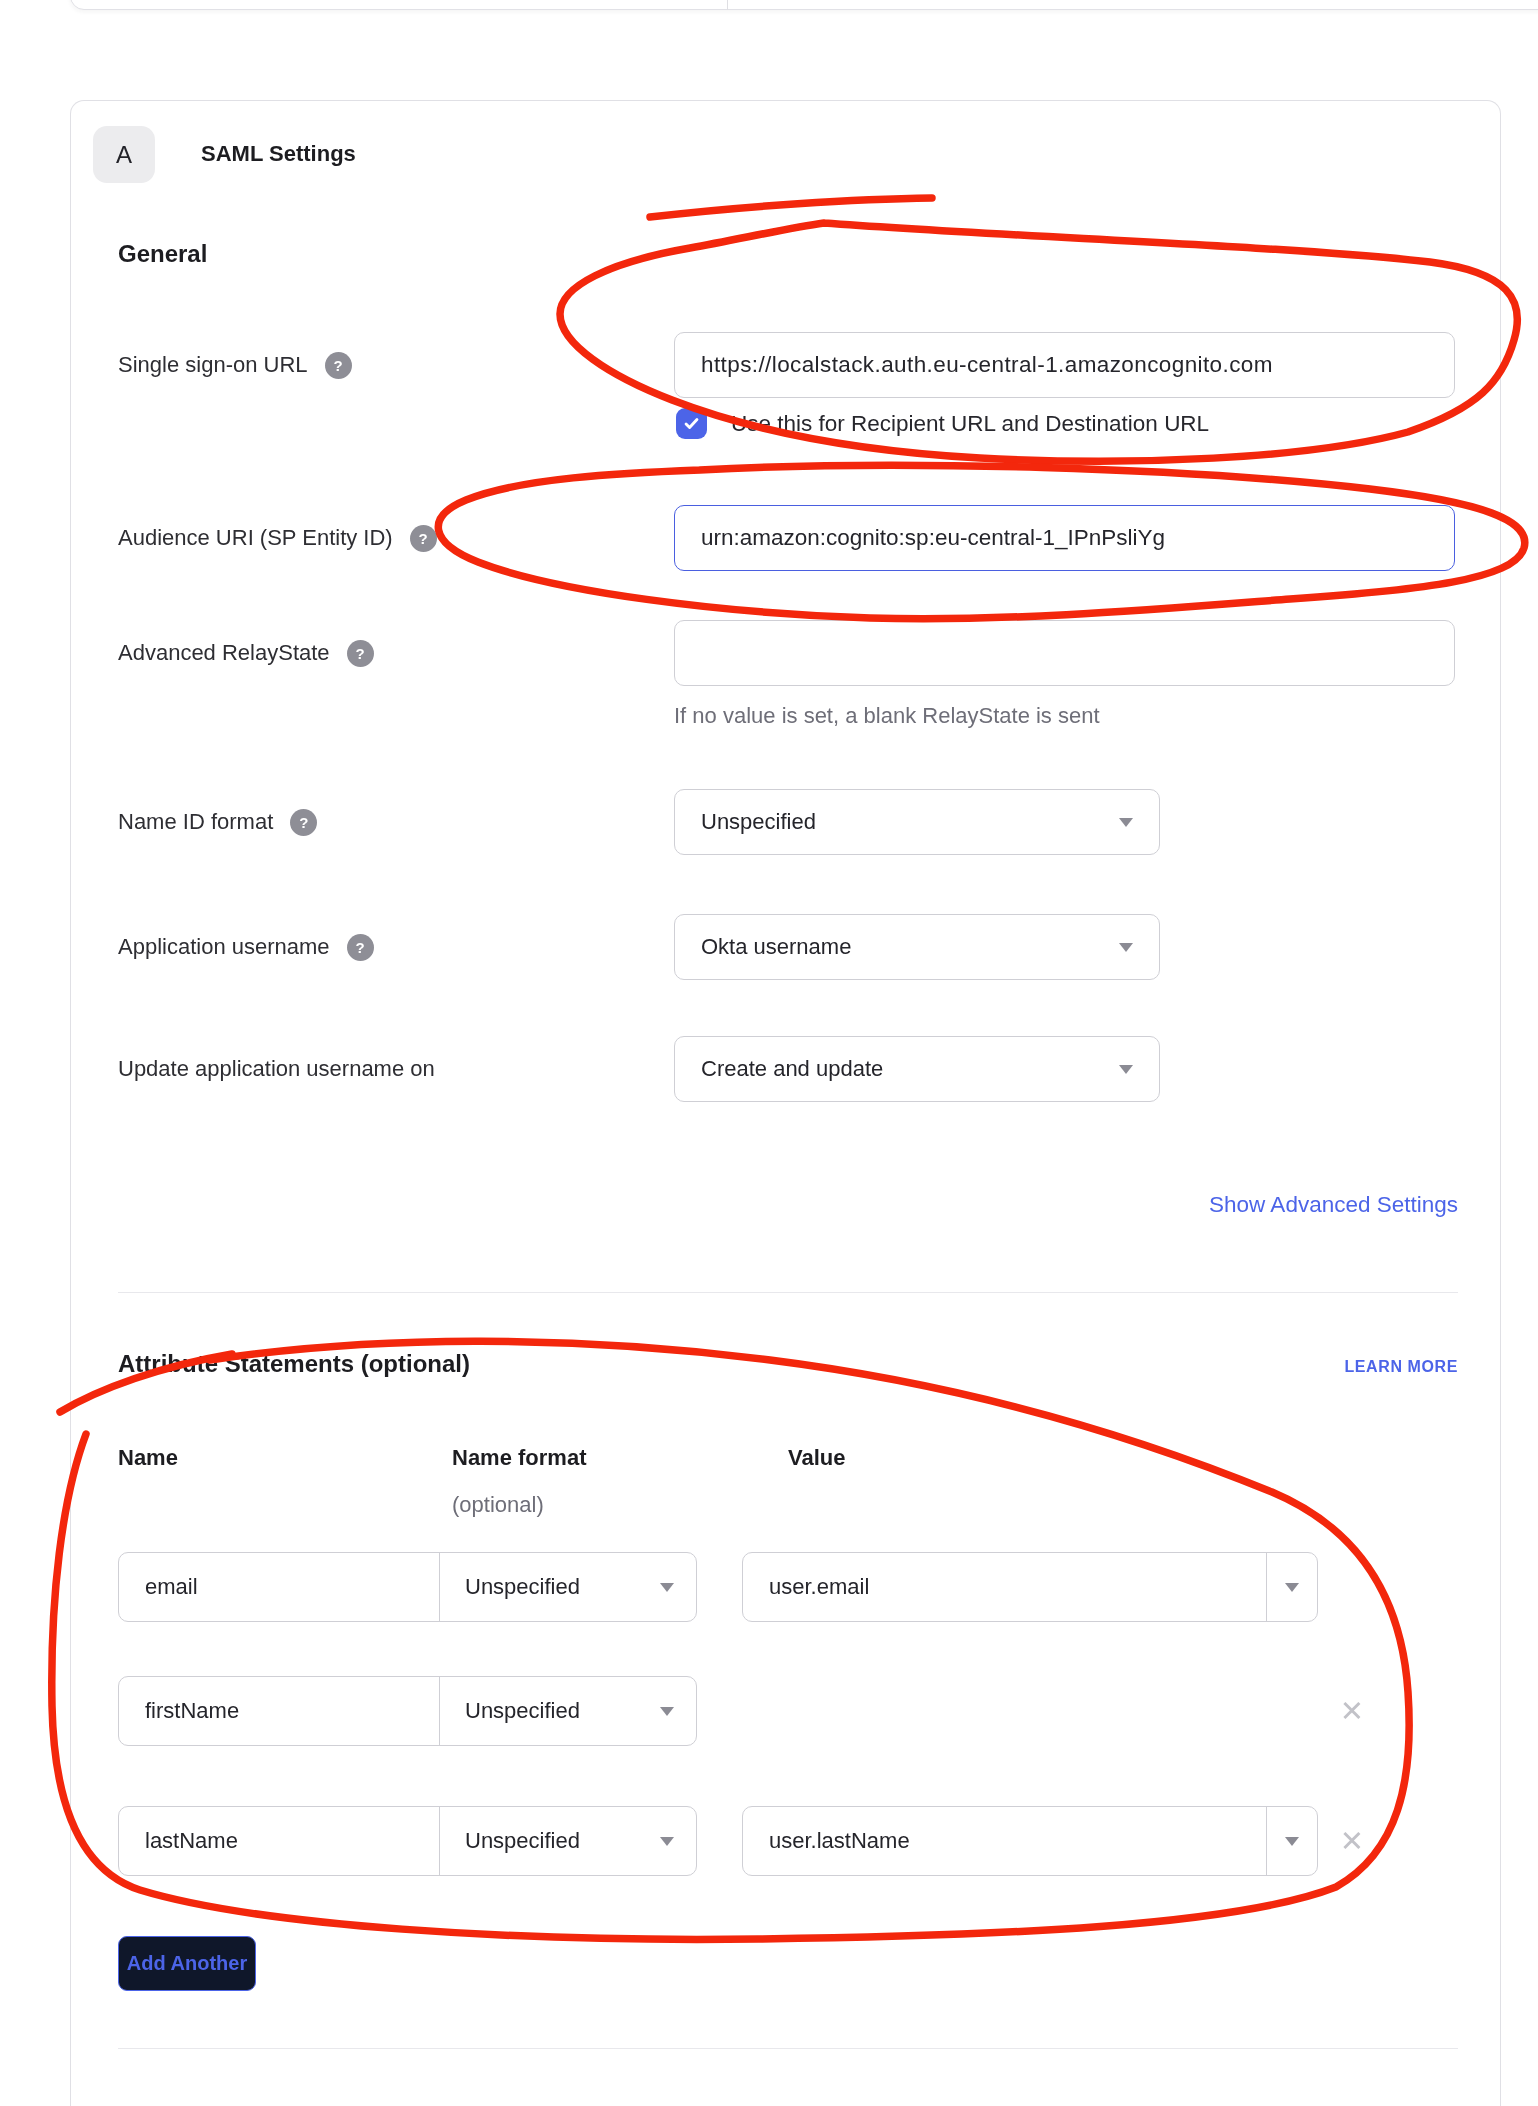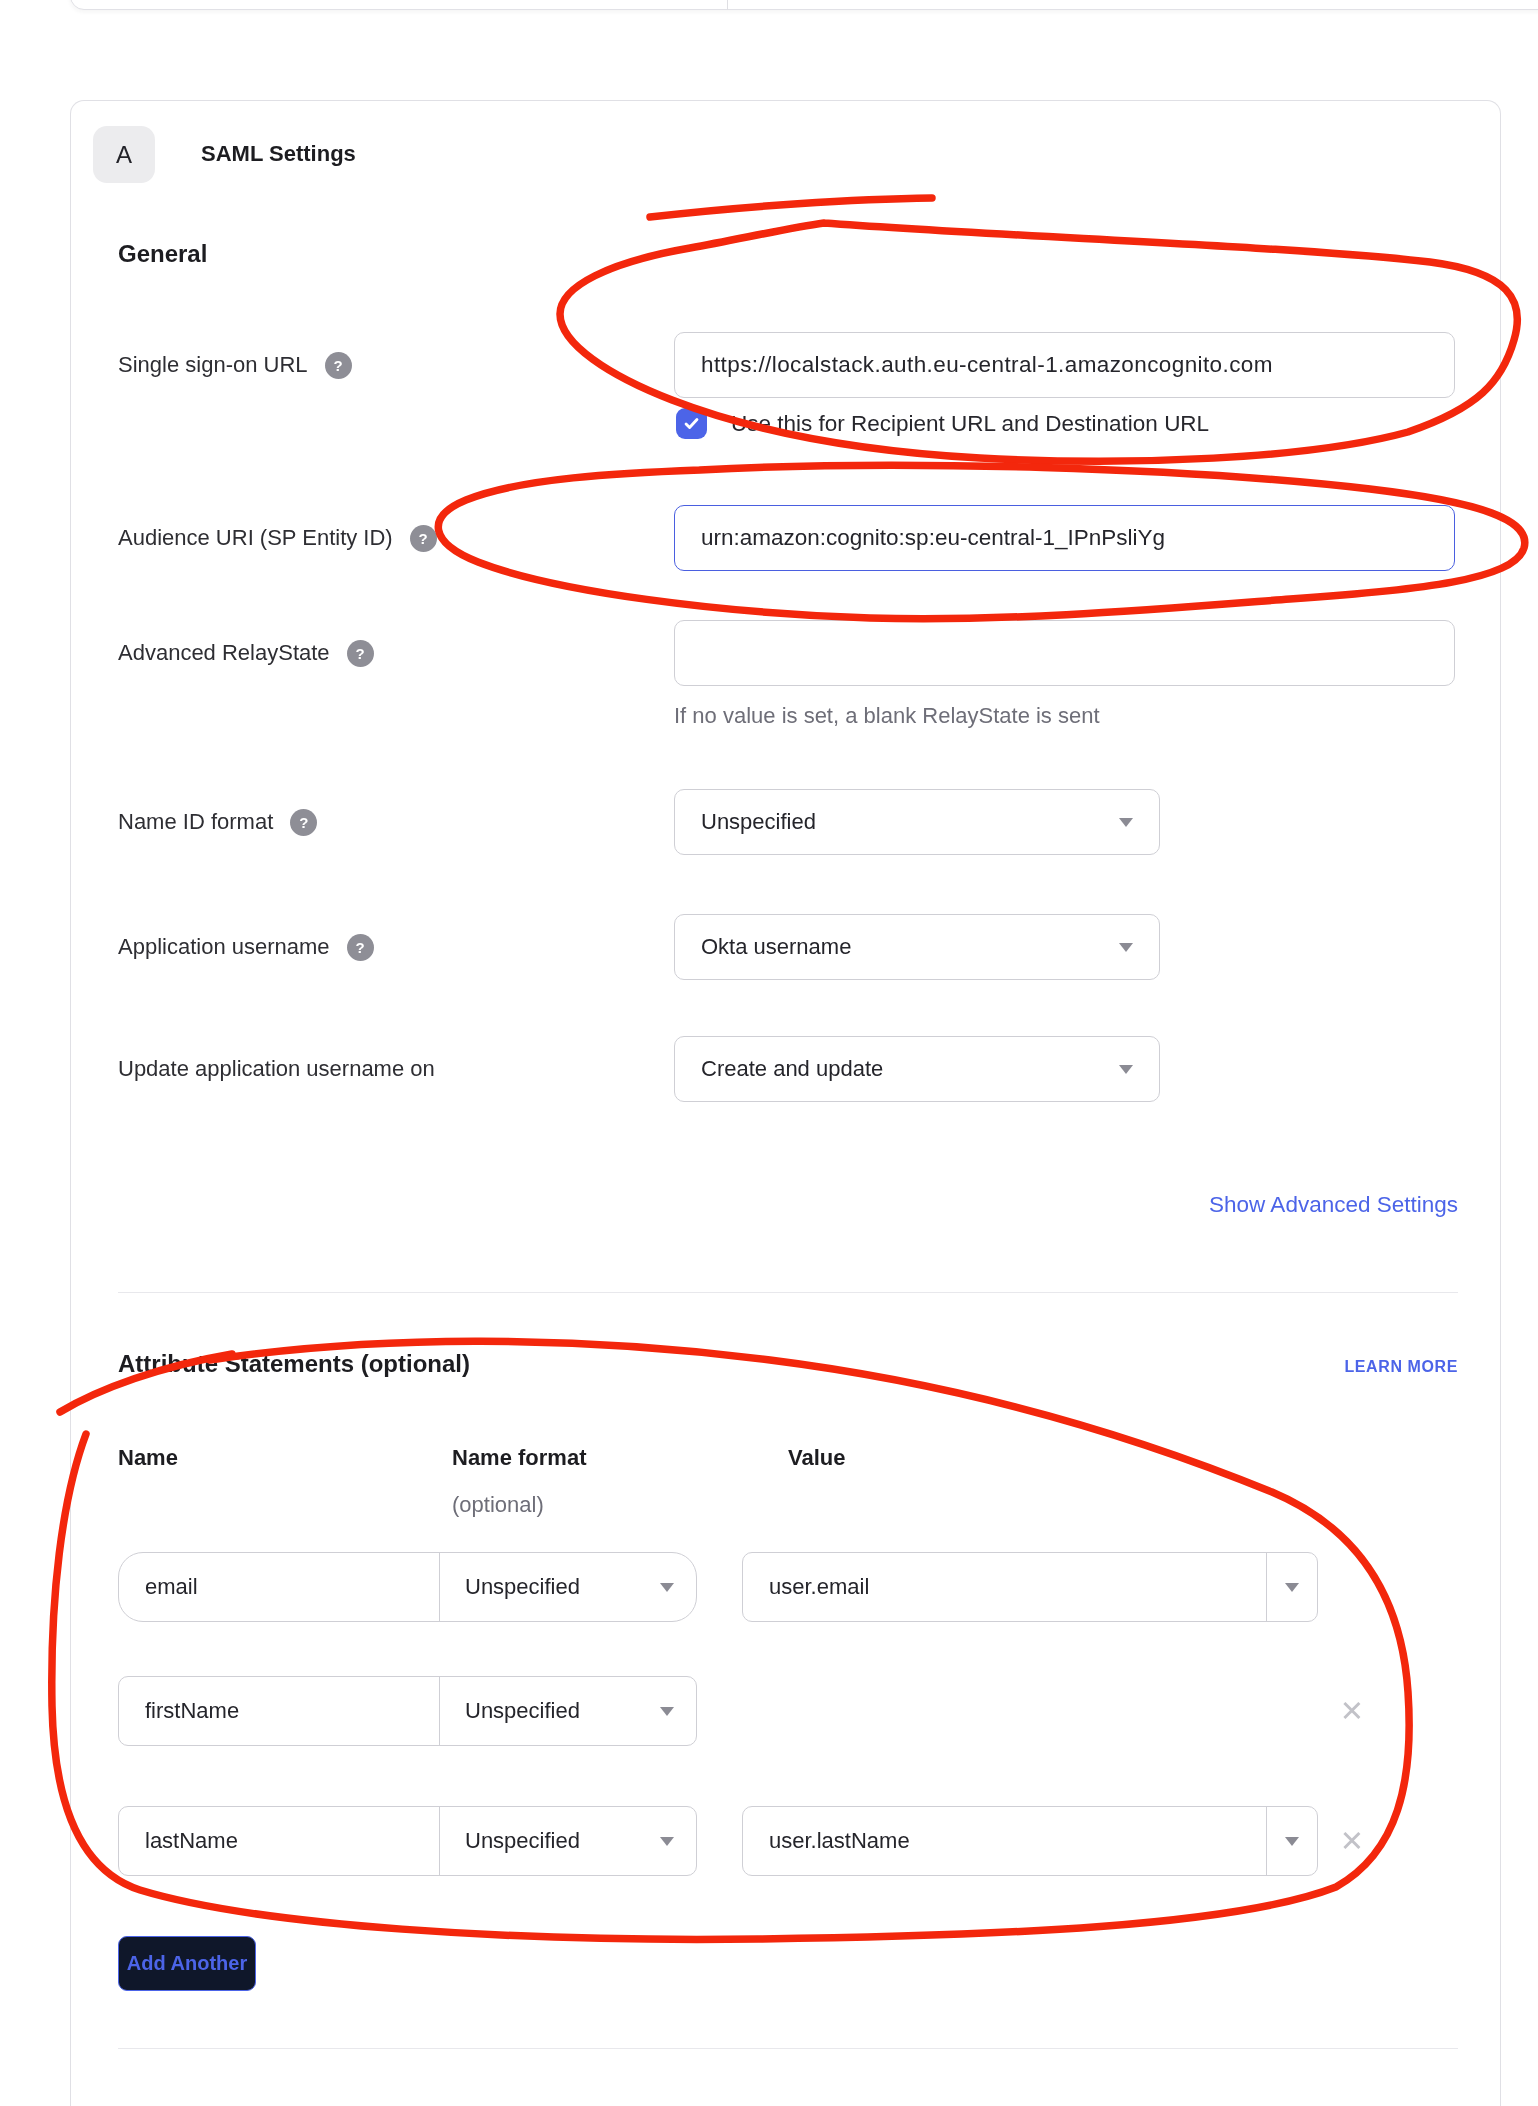--- a/index.html
+++ b/index.html
@@ -150,21 +150,21 @@
   <div class="divider" style="top:1292px;"></div>
 
   <div class="h-section" style="top:1350px;">Attribute Statements (optional)</div>
   <div class="link learn-more">LEARN MORE</div>
 
   <div class="col-h" style="left:118px; top:1445px;">Name</div>
   <div class="col-h" style="left:452px; top:1445px;">Name format</div>
   <div class="col-sub" style="left:452px; top:1492px;">(optional)</div>
   <div class="col-h" style="left:788px; top:1445px;">Value</div>
 
-  <div class="attr-pair" style="top:1552px;border-radius:25px;">
+  <div class="attr-pair" style="top:1552px;">
     <div class="nm">email</div>
     <div class="fmt">
       <span>Unspecified</span>
       <span class="caret"></span>
     </div>
   </div>
   <div class="attr-value" style="top:1552px;">
     <div class="vt">user.email</div>
     <div class="vc">
         <span class="caret"></span>

